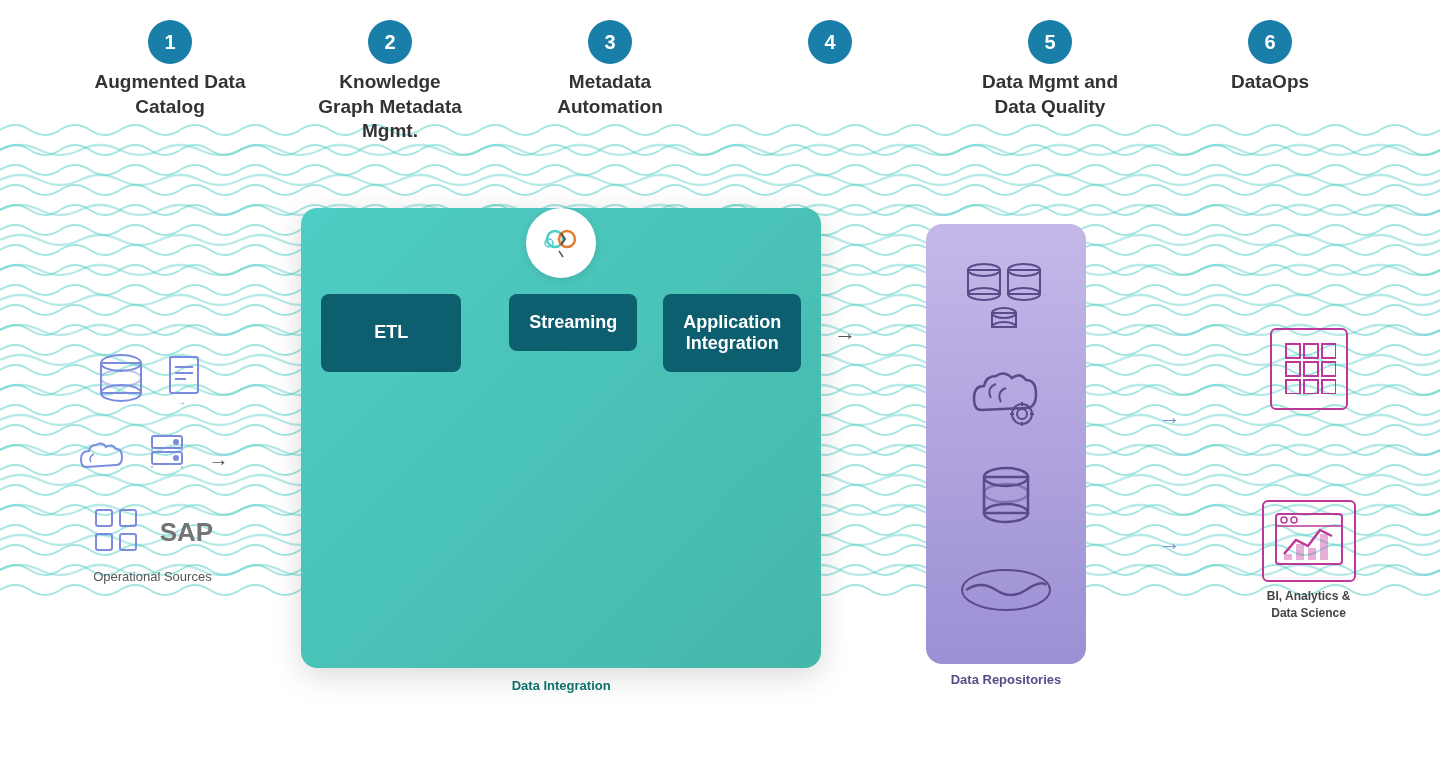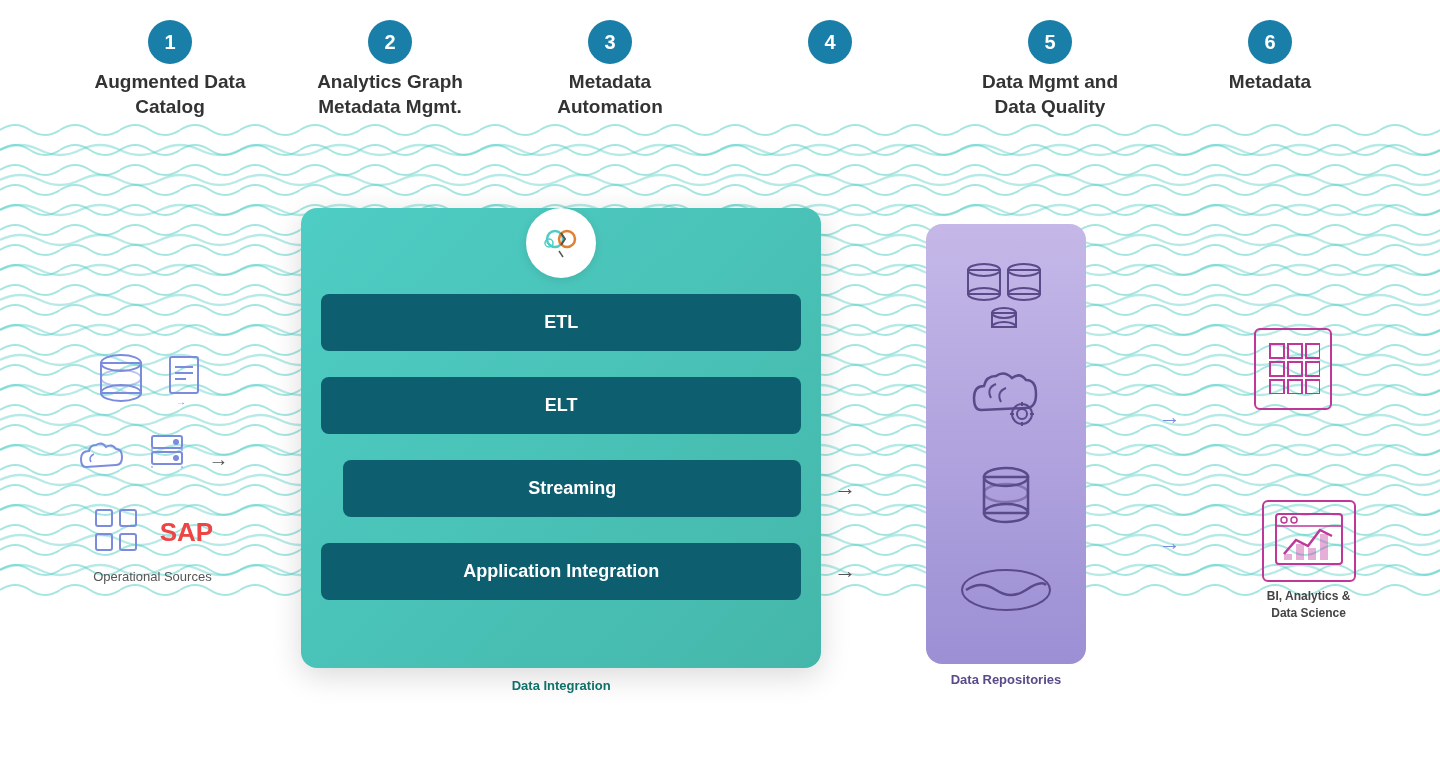--- a/index.html
+++ b/index.html
@@ -119,21 +119,20 @@
       display: flex;
       align-items: center;
       justify-content: center;
       margin-bottom: 16px;
       box-shadow: 0 2px 10px rgba(0,0,0,0.1);
       margin-top: -20px;
     }
 
     .integration-buttons {
       display: flex;
-      flex-direction: column;
       gap: 26px;
       width: 100%;
     }
 
     .integration-btn {
       background: #0d5e6e;
       color: white;
       border: none;
       border-radius: 8px;
       padding: 18px 20px;
@@ -199,39 +198,39 @@
 </div>
 
 <div class="steps-row">
   <div class="step-item">
     <div class="step-circle">1</div>
     <div class="step-label">Augmented
 Data Catalog</div>
   </div>
   <div class="step-item">
     <div class="step-circle">2</div>
-    <div class="step-label">Analytics Graph
+    <div class="step-label">Knowledge Graph
 Metadata Mgmt.</div>
   </div>
   <div class="step-item">
     <div class="step-circle">3</div>
     <div class="step-label">Metadata
 Automation</div>
   </div>
   <div class="step-item">
     <div class="step-circle">4</div>
   </div>
   <div class="step-item">
     <div class="step-circle">5</div>
     <div class="step-label">Data Mgmt and
 Data Quality</div>
   </div>
   <div class="step-item">
     <div class="step-circle">6</div>
-    <div class="step-label">Metadata</div>
+    <div class="step-label">DataOps</div>
   </div>
 </div>
 
 <div class="main-content">
 
   <div style="display:flex;flex-direction:column;align-items:center;margin-top:40px;">
     <div class="source-icons">
 
       <div class="source-icon-row">
         <div>
@@ -275,21 +274,21 @@
 
       <div style="display:flex;gap:20px;align-items:center;">
         <div>
           <svg width="48" height="48" viewBox="0 0 48 48">
             <rect x="4" y="4" width="16" height="16" rx="2" fill="none" stroke="#7b8cde" stroke-width="2"></rect>
             <rect x="28" y="4" width="16" height="16" rx="2" fill="none" stroke="#7b8cde" stroke-width="2"></rect>
             <rect x="4" y="28" width="16" height="16" rx="2" fill="none" stroke="#7b8cde" stroke-width="2"></rect>
             <rect x="28" y="28" width="16" height="16" rx="2" fill="none" stroke="#7b8cde" stroke-width="2"></rect>
           </svg>
         </div>
-        <div style="font-size:26px;font-weight:700;color:#ef4444;">SAP</div>
+        <div style="font-size:26px;font-weight:700;color:#737373;">SAP</div>
       </div>
     </div>
     <div style="font-size:13px;color:#555;font-weight:500;text-align:right;margin-top:10px;line-height:1.4;">Operational
 Sources</div>
   </div>
 
   <div style="position:relative;">
     <div class="data-integration-box">
 
       <div class="integration-icon">
@@ -297,21 +296,20 @@
           <circle cx="16" cy="18" r="8" fill="none" stroke="#4ecdc4" stroke-width="2.5"></circle>
           <circle cx="28" cy="18" r="8" fill="none" stroke="#e08030" stroke-width="2.5"></circle>
           <path d="M22 12 L26 18 L22 24" fill="none" stroke="#555" stroke-width="2"></path>
           <path d="M20 30 L24 36" fill="none" stroke="#555" stroke-width="1.5"></path>
           <circle cx="10" cy="22" r="4" fill="none" stroke="#4ecdc4" stroke-width="1.5"></circle>
         </svg>
       </div>
 
       <div class="integration-buttons">
         <button class="integration-btn">ETL</button>
-        <button class="integration-btn">ELT</button>
         <div style="position:relative;margin-left:22px;">
           <button class="integration-btn">Streaming</button>
           <span style="position:absolute;right:-55px;top:50%;transform:translateY(-50%);font-size:22px;color:#555;">→</span>
         </div>
         <div style="position:relative;">
           <button class="integration-btn">Application Integration</button>
           <span style="position:absolute;right:-55px;top:50%;transform:translateY(-50%);font-size:22px;color:#555;">→</span>
         </div>
       </div>
     </div>
@@ -370,21 +368,21 @@
       </div>
     </div>
     <div style="font-size:13px;color:#5a4a8a;font-weight:600;text-align:center;margin-top:8px;">Data Repositories</div>
   </div>
 
   <div style="display:flex;flex-direction:column;gap:100px;margin-top:60px;">
     <div style="font-size:22px;color:#7b8cde;">→</div>
     <div style="font-size:22px;color:#7b8cde;">→</div>
   </div>
 
-  <div style="display:flex;flex-direction:column;align-items:flex-start;gap:90px;margin-top:50px;">
+  <div style="display:flex;flex-direction:column;align-items:center;gap:90px;margin-top:50px;">
 
     <div style="display:flex;flex-direction:column;align-items:center;">
       <div style="border:2.5px solid #c0379a;border-radius:6px;padding:10px;">
         <svg width="54" height="54" viewBox="0 0 54 54">
           <rect x="4" y="4" width="14" height="14" fill="none" stroke="#c0379a" stroke-width="2"></rect>
           <rect x="22" y="4" width="14" height="14" fill="none" stroke="#c0379a" stroke-width="2"></rect>
           <rect x="40" y="4" width="14" height="14" fill="none" stroke="#c0379a" stroke-width="2"></rect>
           <rect x="4" y="22" width="14" height="14" fill="none" stroke="#c0379a" stroke-width="2"></rect>
           <rect x="22" y="22" width="14" height="14" fill="none" stroke="#c0379a" stroke-width="2"></rect>
           <rect x="40" y="22" width="14" height="14" fill="none" stroke="#c0379a" stroke-width="2"></rect>

